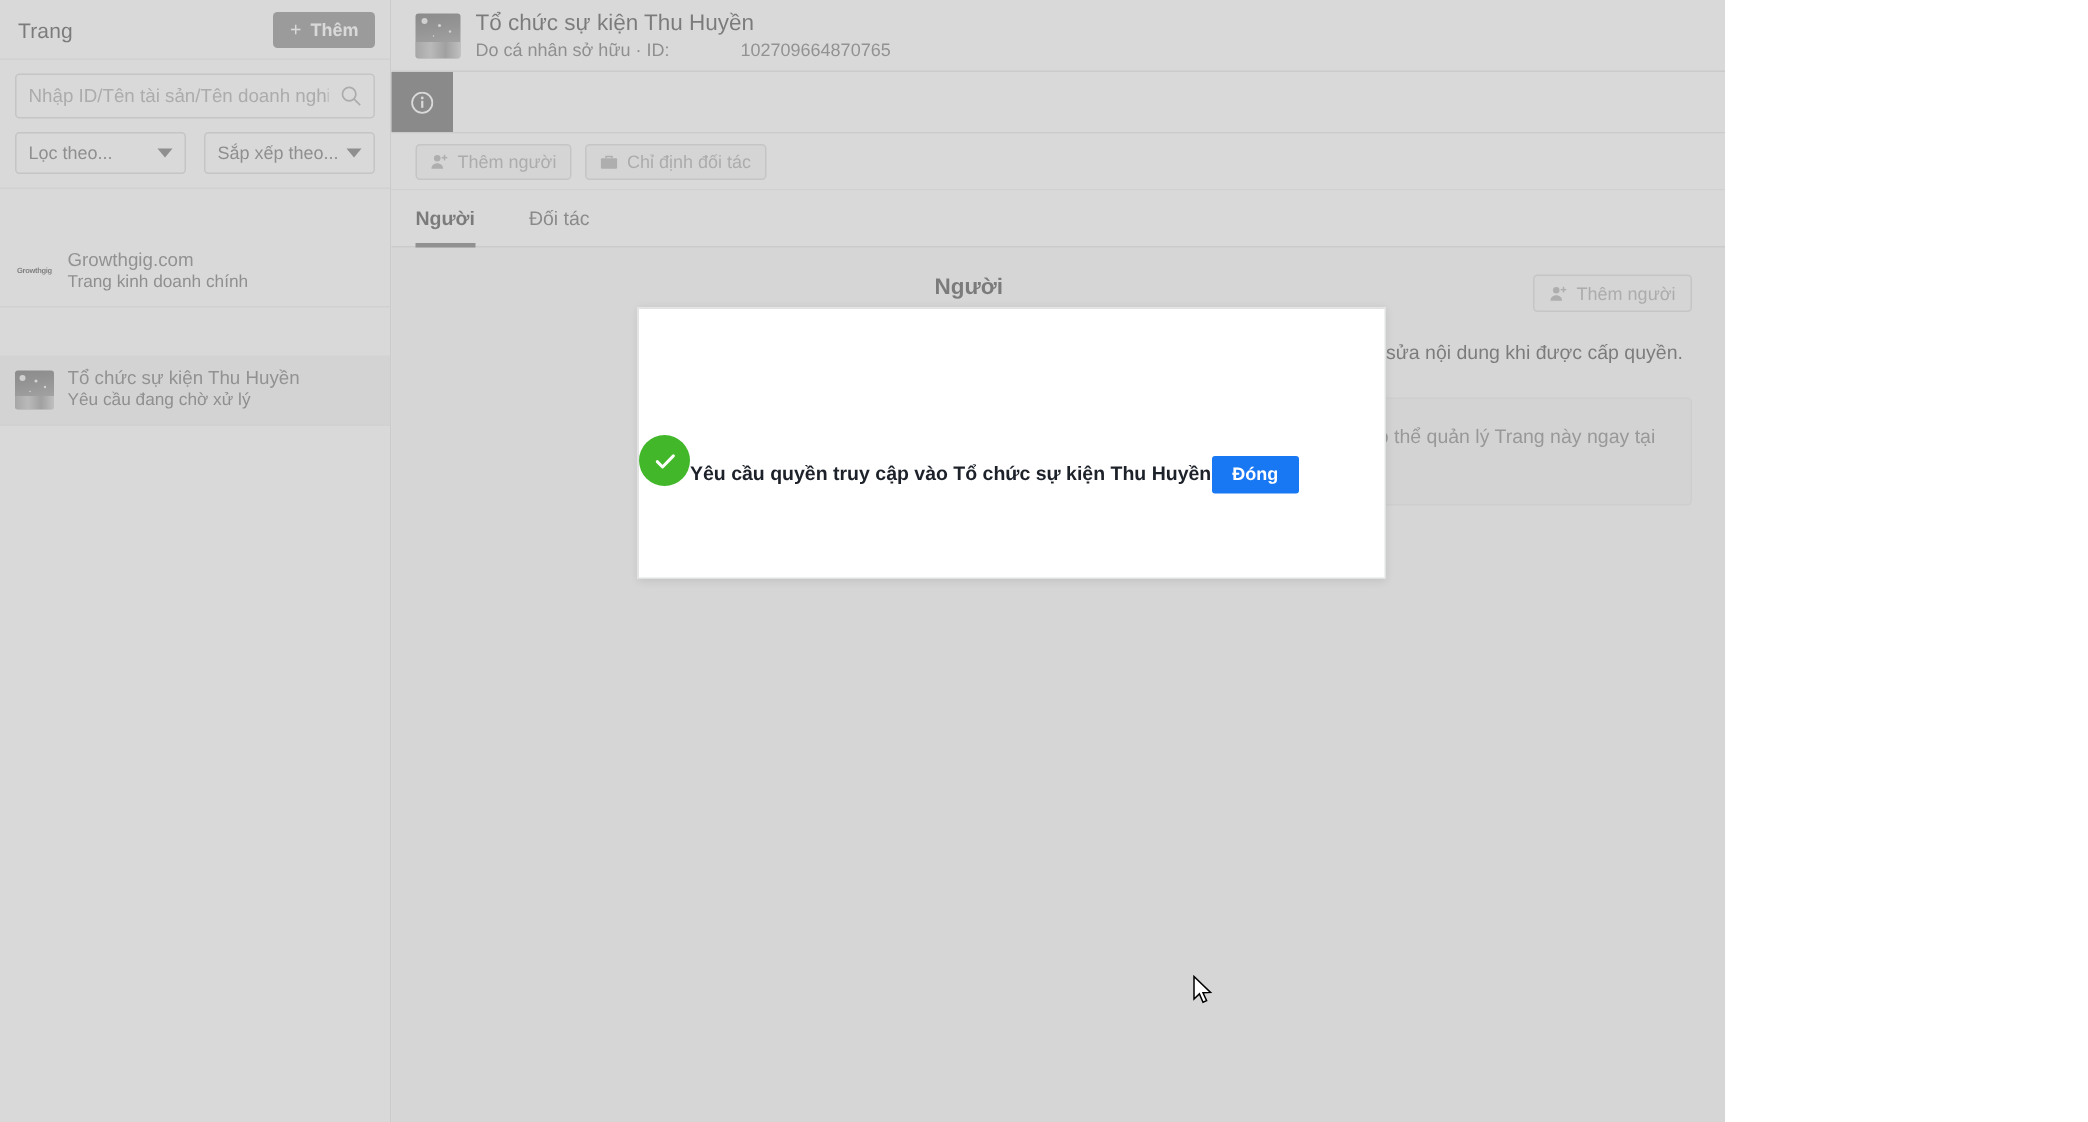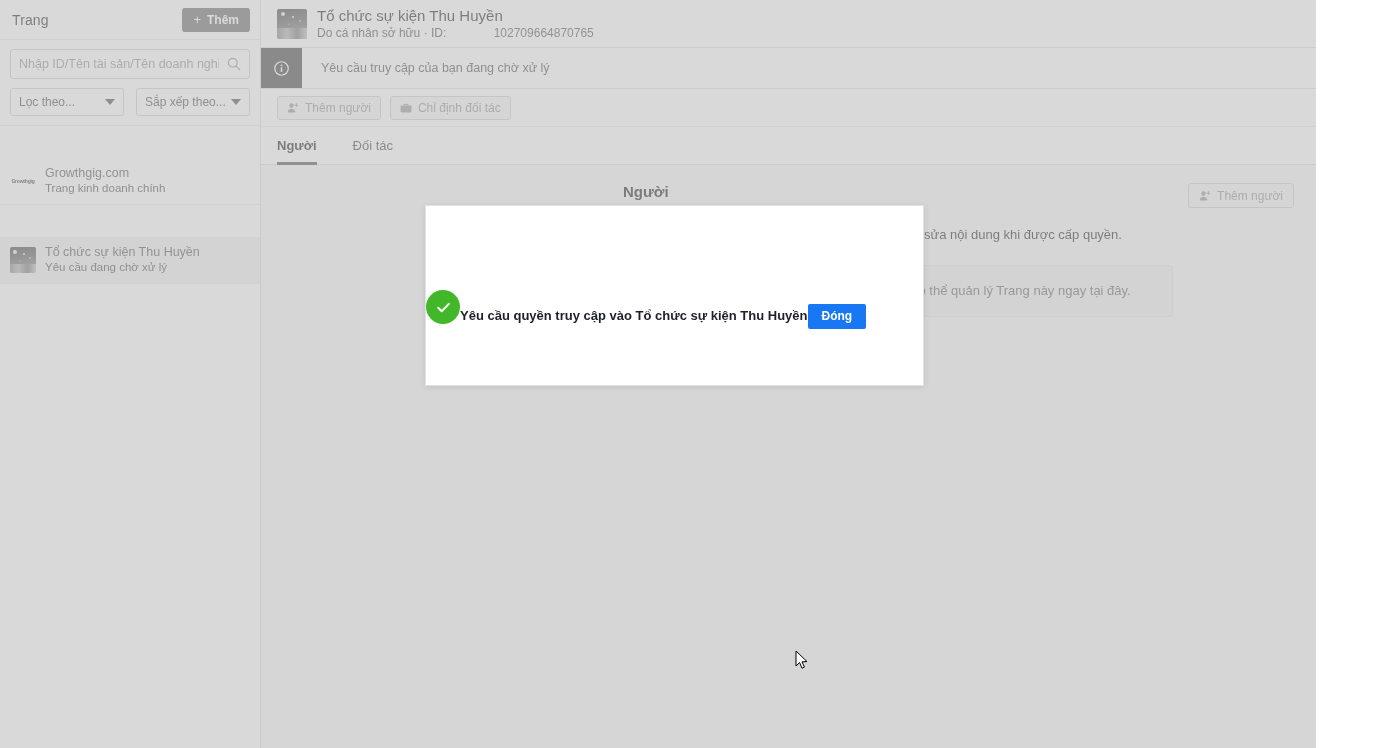--- a/index.html
+++ b/index.html
@@ -7,21 +7,21 @@
     width: 1392px;
     height: 748px;
     overflow: hidden;
     font-family: "Liberation Sans", sans-serif;
     background: #fff;
   }
 
   
   #app {
     position: relative;
-    width: 1316px;
+    width: 1150px;
     height: 748px;
     display: flex;
     background: #fff;
   }
 
   
   #page-under {
     position: absolute;
     inset: 0;
     display: flex;
@@ -491,21 +491,20 @@
       </div>
 
       <div class="banner">
         <div class="banner-ico">
           <svg viewBox="0 0 16 16">
             <circle cx="8" cy="8" r="7.2" fill="none" stroke="#ffffff" stroke-width="1.3"></circle>
             <circle cx="8" cy="4.6" r="1" fill="#ffffff"></circle>
             <rect x="7.2" y="6.6" width="1.6" height="5" fill="#ffffff"></rect>
           </svg>
         </div>
-        <div class="banner-txt">Yêu cầu truy cập của bạn đang chờ xử lý</div>
       </div>
 
       <div class="toolbar">
         <button class="tb-btn">
           <svg viewBox="0 0 16 16">
             <circle cx="6" cy="4.6" r="2.9" fill="#4b4f56"></circle>
             <path d="M0.8 14c0-3 2.3-5 5.2-5s5.2 2 5.2 5z" fill="#4b4f56"></path>
             <rect x="11.8" y="1.6" width="1.3" height="5" fill="#4b4f56"></rect>
             <rect x="9.9" y="3.5" width="5" height="1.3" fill="#4b4f56"></rect>
           </svg>

